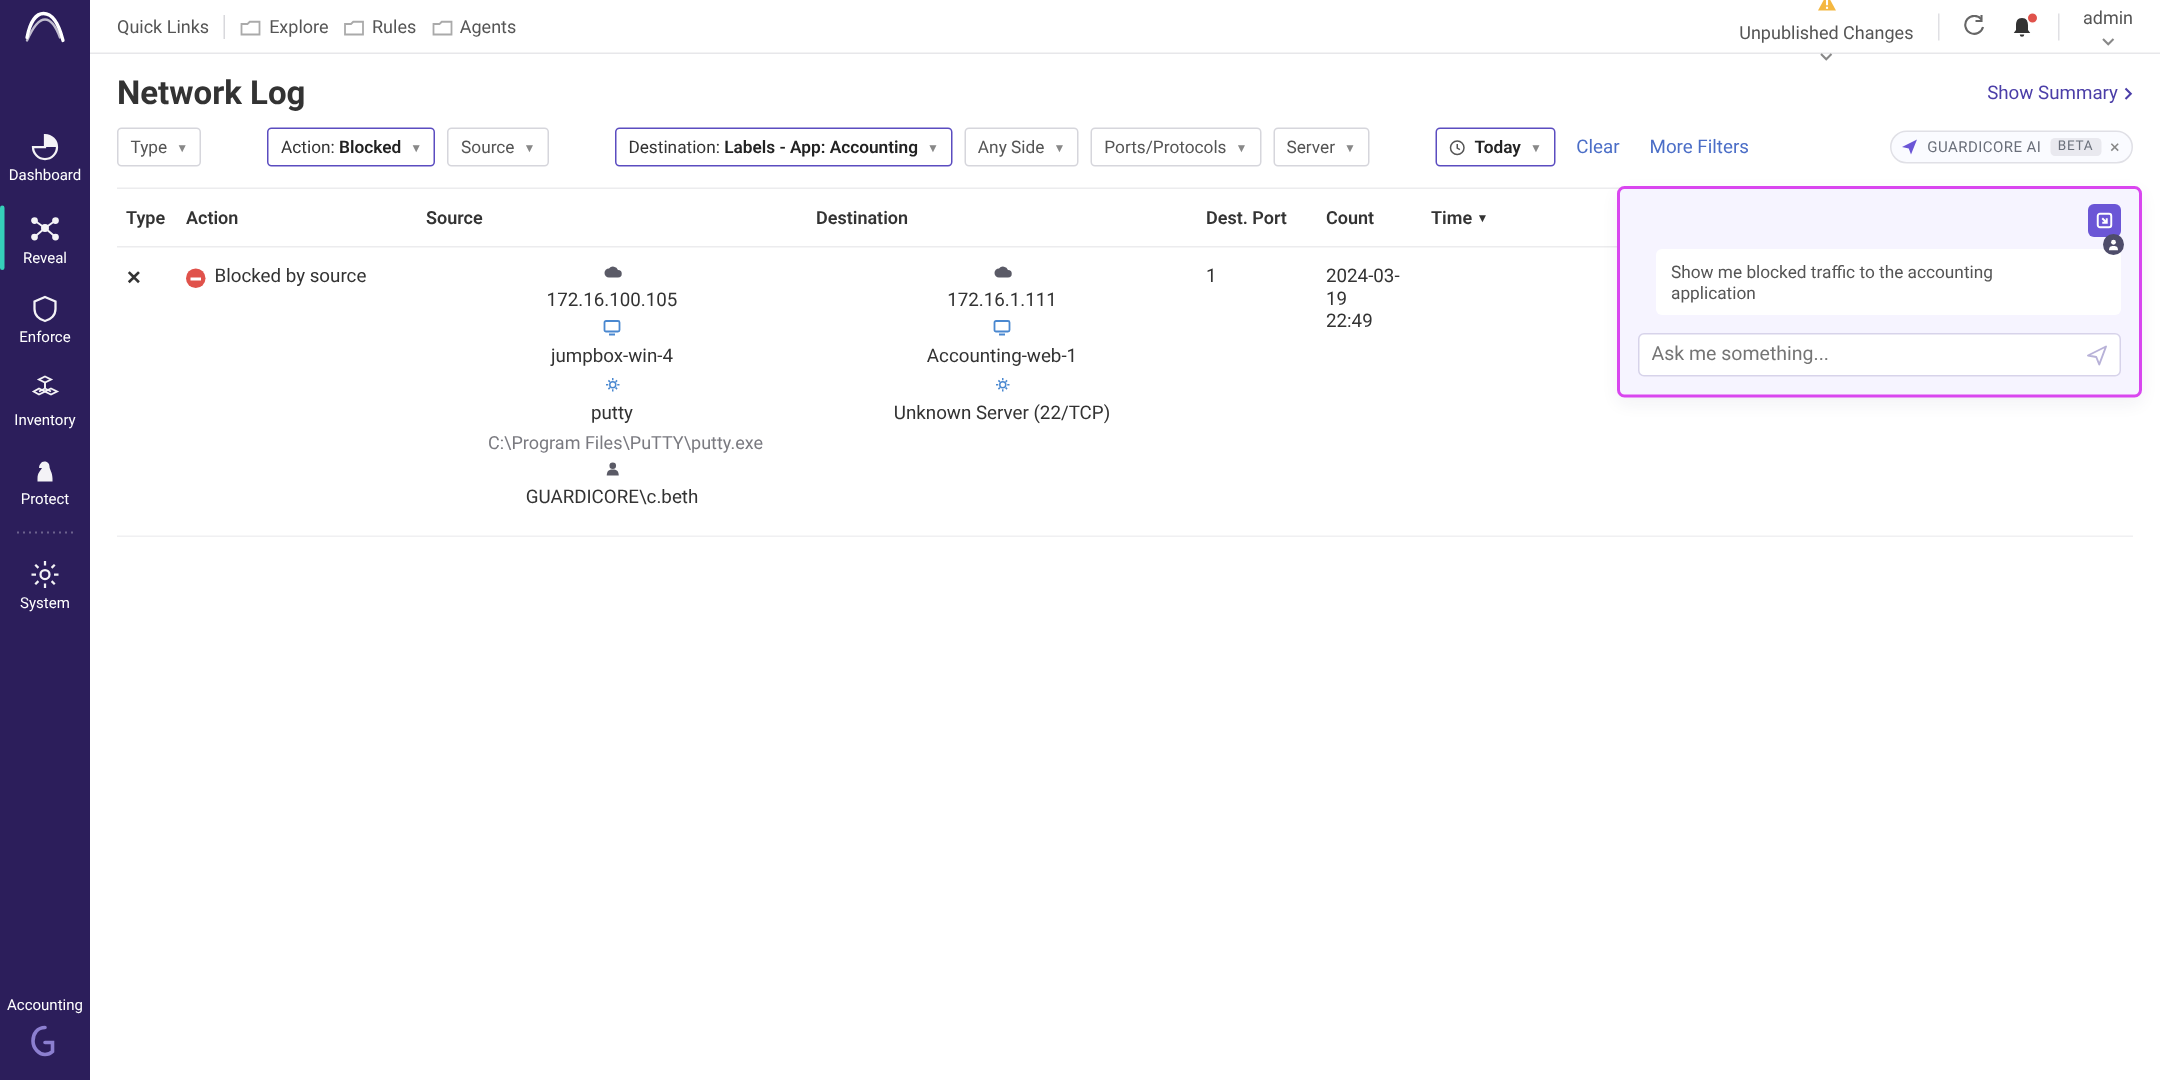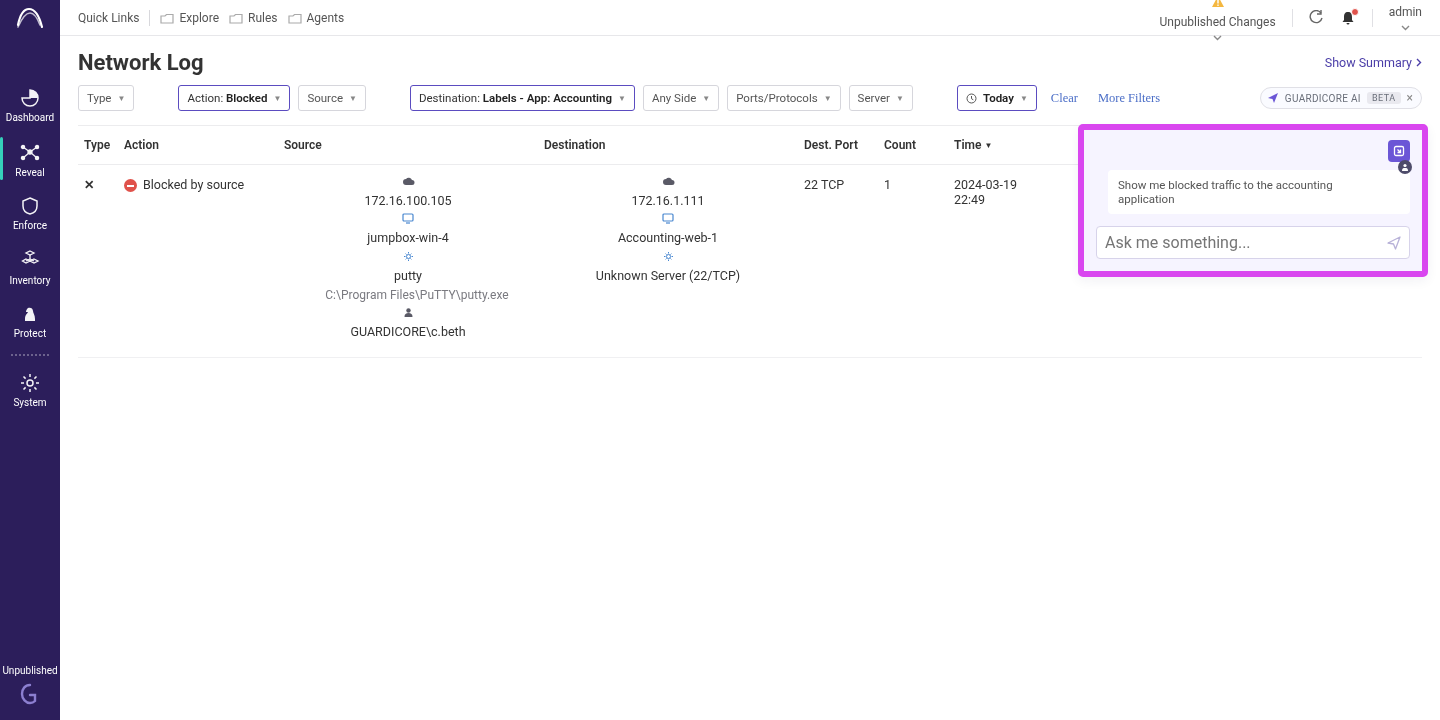--- a/index.html
+++ b/index.html
@@ -33,48 +33,48 @@
   .page-header { padding: 14px 18px 10px; display: flex; align-items: center; }
   .page-title { font-size: 22px; font-weight: 700; color: #333; }
   .show-summary { margin-left: auto; color: #4b3ea8; font-size: 12.5px; cursor: pointer; display: flex; align-items: center; gap: 4px; }
 
   
   .filters { display: flex; align-items: center; gap: 8px; padding: 0 18px 14px; flex-wrap: wrap; }
   .chip { display: flex; align-items: center; gap: 6px; border: 1px solid #d6d6dc; border-radius: 3px; padding: 5px 8px; font-size: 11.5px; color: #555; cursor: pointer; background:#fff; }
   .chip.selected { border-color: #5b4cc0; color: #333; margin-left: 36px; }
   .chip .chev { font-size: 8px; color: #888; }
   .chip strong { color: #222; font-weight: 600; }
-  .filters .link { color: #4b6ec7; font-size: 12.5px; padding: 0 6px; cursor: pointer; font-family: Liberation Serif, serif; }
+  .filters .link { color: #4b6ec7; font-size: 12.5px; padding: 0 6px; cursor: pointer; }
   .ai-badge { margin-left: auto; display: flex; align-items: center; gap: 6px; border: 1px solid #e0e0e6; border-radius: 14px; padding: 3px 8px 3px 6px; font-size: 10px; color: #6a6f7a; background:#fafbff; }
   .ai-badge .beta { background: #e9e9ef; border-radius: 3px; padding: 1px 5px; font-size: 9px; letter-spacing: 0.5px; }
   .ai-badge .close { font-size: 12px; cursor: pointer; color: #888; }
 
   
   .table-wrap { position: relative; padding: 0 18px; }
   .thead { display: grid; grid-template-columns: 40px 160px 260px 260px 80px 70px 120px; border-top: 1px solid #ececee; border-bottom: 1px solid #ececee; }
   .th { padding: 12px 6px; font-size: 12px; color: #333; font-weight: 600; display: flex; align-items: center; gap: 3px; }
   .trow { display: grid; grid-template-columns: 40px 160px 260px 260px 80px 70px 120px; border-bottom: 1px solid #f0f0f2; }
   .td { padding: 12px 6px; font-size: 12.5px; color: #333; }
   .td .line { display: flex; align-items: center; gap: 6px; margin-bottom: 4px; line-height: 1.3; flex-direction: column; }
   .td .line.indent { padding-left: 18px; color: #7a7a80; font-size: 12px; }
   .mini-icon { display:inline-flex; }
   .action-cell { display:flex; align-items:flex-start; gap:6px; }
   .block-circle { width:13px; height:13px; border-radius:50%; background:#e0524b; display:flex; align-items:center; justify-content:center; margin-top:2px;}
   .block-circle::after { content:""; width:7px; height:2px; background:#fff; }
 
   
-  .ai-panel { position: absolute; right: 12px; top: 124px; width: 350px; background: #f6f4ff; border: 6px solid #d946ef; border-radius: 5px; padding: 10px 12px 12px; box-shadow: 0 4px 12px rgba(40,30,90,0.06); }
+  .ai-panel { position: absolute; right: 12px; top: 124px; width: 350px; background: #f6f4ff; border: 2px solid #d946ef; border-radius: 5px; padding: 10px 12px 12px; box-shadow: 0 4px 12px rgba(40,30,90,0.06); }
   .ai-expand { position:absolute; right:12px; top:10px; width:22px; height:22px; background:#6b56d6; border-radius:4px; display:flex; align-items:center; justify-content:center; cursor:pointer; }
   .ai-msg-user { background:#fff; border-radius:4px; padding:8px 28px 8px 10px; font-size:11.5px; color:#555; margin: 30px 0 12px 12px; position:relative; }
   .ai-msg-user .avatar { position:absolute; right:-2px; top:-10px; width:14px; height:14px; border-radius:50%; background:#4e4c6a; display:flex; align-items:center; justify-content:center; }
   .ai-msg-assist { display:flex; gap:8px; margin-bottom:14px; }
   .ai-assist-ico { width:14px; min-width:14px; height:14px; display:flex; align-items:center; justify-content:center; color:#6b56d6; margin-top:6px; }
   .ai-assist-bubble { background:#edeaf7; border-radius:4px; padding:8px 10px; font-size:11.5px; color:#4a4a55; flex:1; }
   .ai-input { display:flex; align-items:center; background:#fff; border:1px solid #d7d3ea; border-radius:4px; padding:6px 8px; }
-  .ai-input input { border:none; outline:none; flex:1; font-size:16px; color:#555; background:transparent; }
+  .ai-input input { border:none; outline:none; flex:1; font-size:13px; color:#555; background:transparent; }
   .ai-input .send { color:#b8b2d8; cursor:pointer; display:flex; }
 
   svg { display:block; }
 </style>
 </head>
 <body>
 
 <div class="app">
 
   <div class="sidebar">
@@ -150,21 +150,21 @@
       <span class="icon">
         <svg width="20" height="20" viewBox="0 0 20 20">
             <circle cx="10" cy="10" r="3" fill="none" stroke="#fff" stroke-width="1.5"></circle>
             <path d="M10 1 V4 M10 16 V19 M1 10 H4 M16 10 H19 M3.5 3.5 L5.6 5.6 M14.4 14.4 L16.5 16.5 M16.5 3.5 L14.4 5.6 M5.6 14.4 L3.5 16.5" stroke="#fff" stroke-width="1.5"></path>
           </svg>
       </span>
       <span>System</span>
     </div>
 
     <div class="sidebar-footer">
-      <span class="brand">Unpublished</span>
+      <span class="brand">Accounting</span>
       <span>
         <svg width="24" height="24" viewBox="0 0 24 24">
             <path d="M12 3 C7 3 4 7 4 12 C4 17 8 21 12 21 C14 21 16 20 17 19 L17 13 L12 13" fill="none" stroke="#8c7fd0" stroke-width="2.4" stroke-linecap="round"></path>
           </svg>
       </span>
     </div>
   </div>
 
   <div class="main">
 
@@ -392,21 +392,20 @@
           <div class="line">
               <span class="mini-icon">
                 <svg width="11" height="11" viewBox="0 0 11 11">
                   <circle cx="5.5" cy="5.5" r="2" fill="none" stroke="#4a88d0" stroke-width="1"></circle>
                   <path d="M5.5 1 V2.5 M5.5 8.5 V10 M1 5.5 H2.5 M8.5 5.5 H10 M2.6 2.6 L3.6 3.6 M7.4 7.4 L8.4 8.4 M8.4 2.6 L7.4 3.6 M3.6 7.4 L2.6 8.4" stroke="#4a88d0" stroke-width="1"></path>
                 </svg>
               </span>
               <span>Unknown Server (22/TCP)</span>
             </div>
         </div>
-        <div class="td">22 TCP</div>
         <div class="td">1</div>
         <div class="td">
           <div>2024-03-19</div>
           <div>22:49</div>
         </div>
       </div>
     </div>
 
     <div class="ai-panel">
       <div class="ai-expand">

